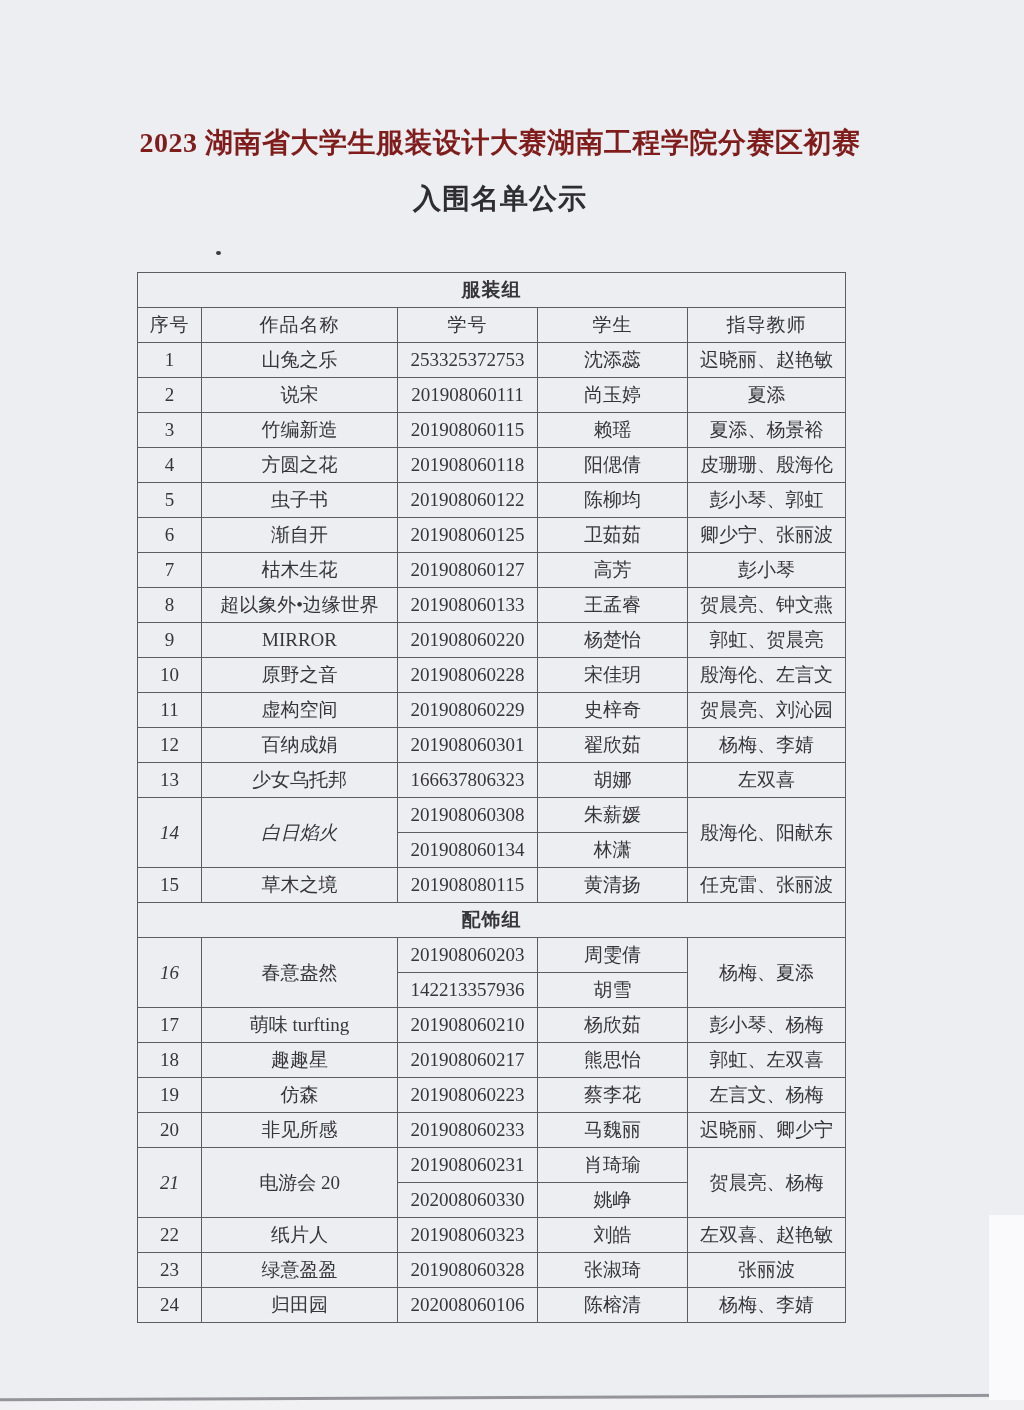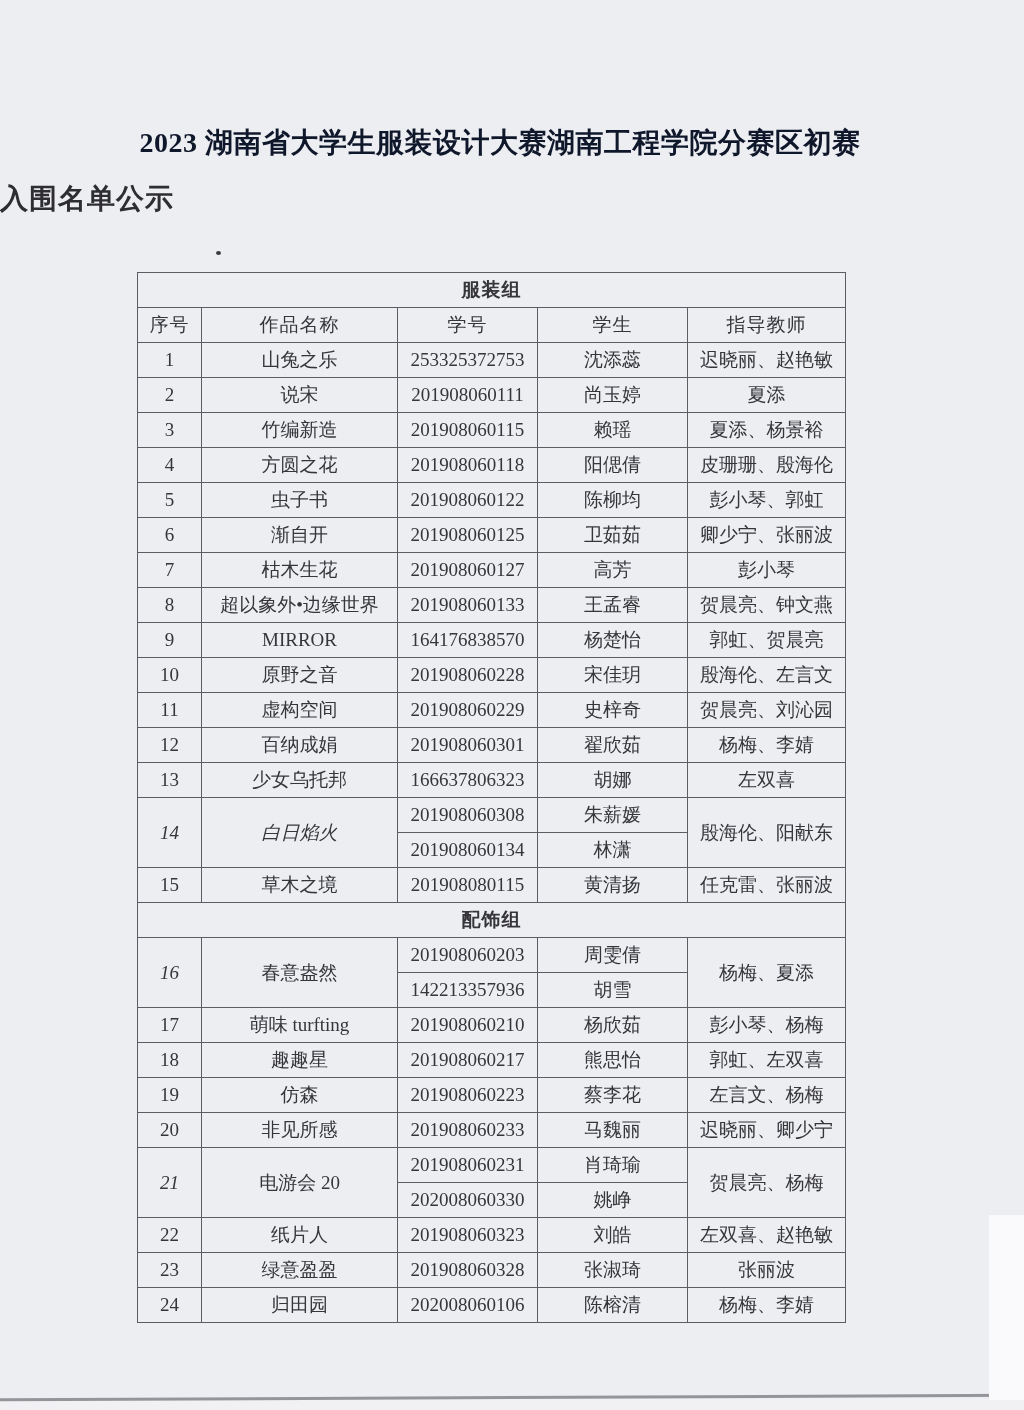--- a/index.html
+++ b/index.html
@@ -9,26 +9,26 @@
     position:relative;
     overflow:hidden;
     font-family:"Liberation Serif","DejaVu Serif",serif;
     color:#35353a;
   }
   .titles{
     position:absolute;top:0;left:0;width:1000px;text-align:center;
   }
   .title-l1{
     position:absolute;top:124px;left:0;width:1000px;margin:0;
-    text-align:center;font-size:28px;font-weight:bold;color:#0f172a;
+    text-align:center;font-size:28px;font-weight:bold;color:#7f1d1d;
     letter-spacing:0.5px;
   }
   .title-l2{
     position:absolute;top:180px;left:0;width:1000px;margin:0;
-    text-align:left;font-size:28px;font-weight:bold;color:#2d2d32;
+    text-align:center;font-size:28px;font-weight:bold;color:#2d2d32;
     letter-spacing:1px;
   }
   .stray-dot{
     position:absolute;left:216px;top:251px;width:5px;height:4px;
     background:#3a3a3e;border-radius:50%;
   }
   table.roster{
     position:absolute;left:137px;top:272px;width:708px;
     border-collapse:collapse;table-layout:fixed;
   }
@@ -137,21 +137,21 @@
       <tr>
         <td rowspan="1">8</td>
         <td rowspan="1">超以象外•边缘世界</td>
         <td>201908060133</td>
         <td>王孟睿</td>
         <td rowspan="1">贺晨亮、钟文燕</td>
       </tr>
       <tr>
         <td rowspan="1">9</td>
         <td rowspan="1">MIRROR</td>
-        <td>164176838570</td>
+        <td>201908060220</td>
         <td>杨楚怡</td>
         <td rowspan="1">郭虹、贺晨亮</td>
       </tr>
       <tr>
         <td rowspan="1">10</td>
         <td rowspan="1">原野之音</td>
         <td>201908060228</td>
         <td>宋佳玥</td>
         <td rowspan="1">殷海伦、左言文</td>
       </tr>

